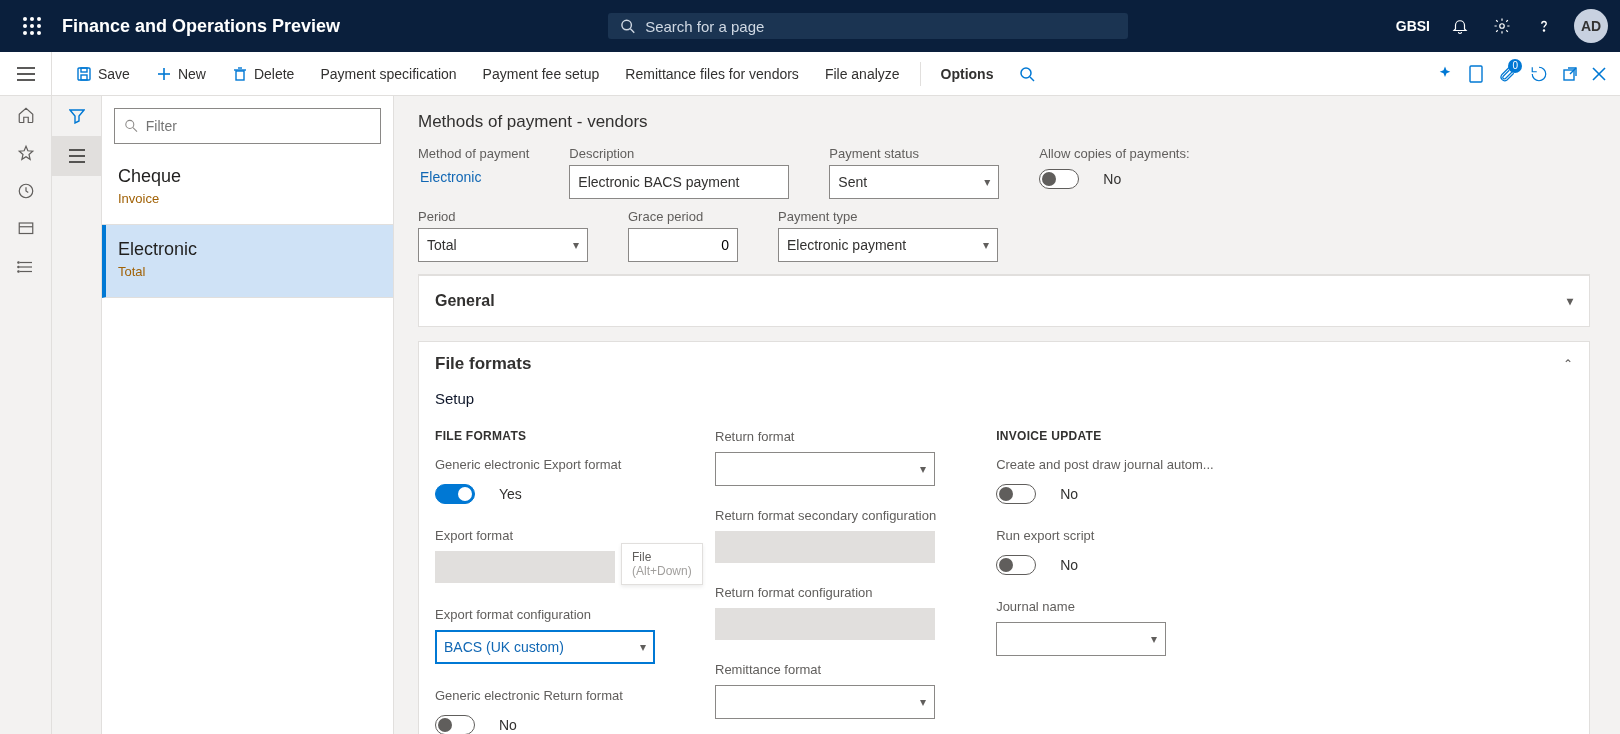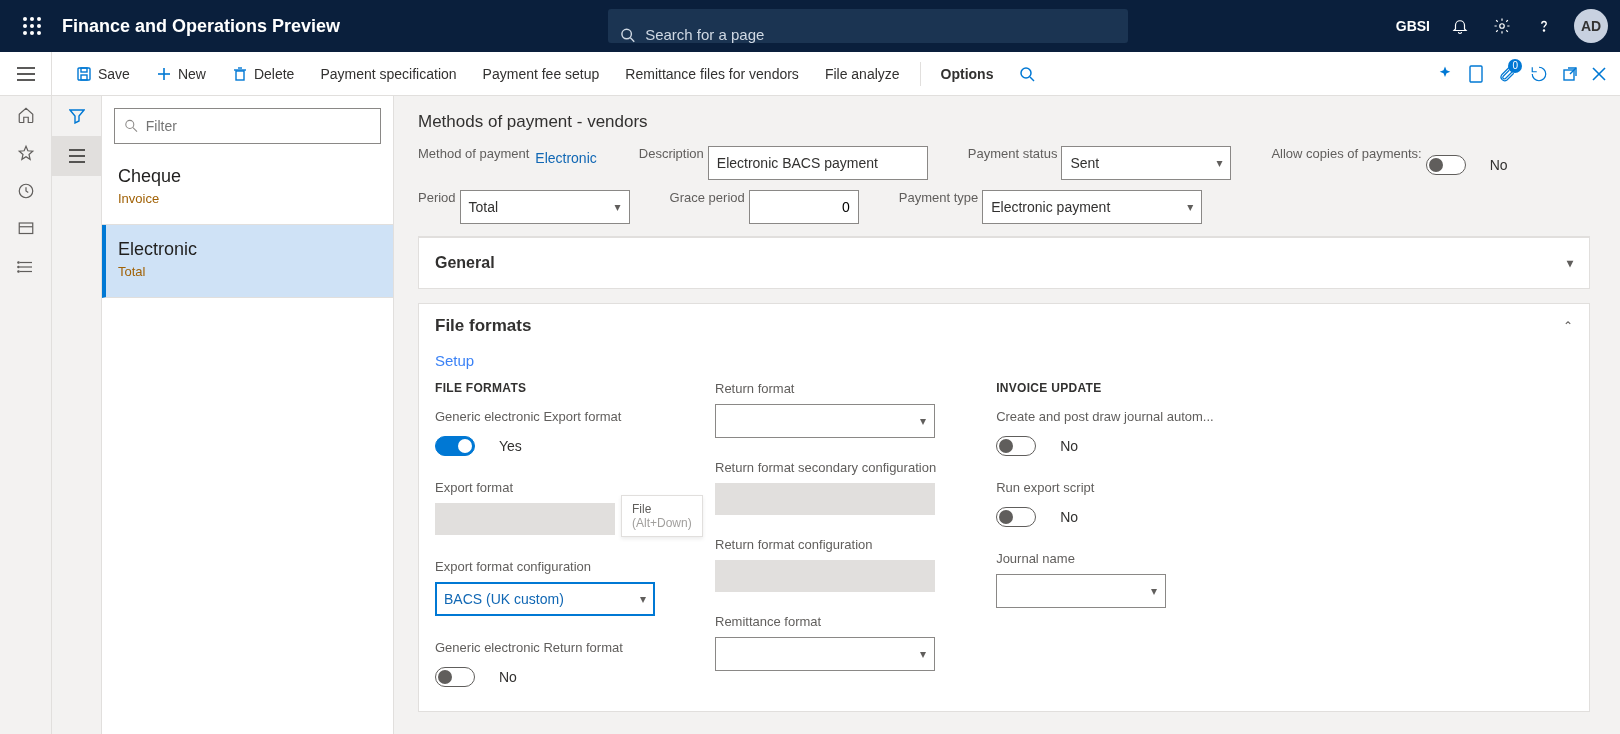--- a/index.html
+++ b/index.html
@@ -12,25 +12,25 @@
   display: flex;
   align-items: center;
   color: #fff;
   padding: 0 12px;
 }
 .topnav .waffle { width: 40px; display:flex; align-items:center; justify-content:center; cursor:pointer;}
 .topnav .title { font-size: 18px; font-weight: 600; margin-left: 10px; }
 .topnav .searchbar {
   margin: 0 auto;
   width: 520px;
-  height: 34px;
+  height: 26px;
   background: #1b3452;
   border-radius: 3px;
   display: flex;
-  align-items: flex-end;
+  align-items: center;
   padding: 0 12px;
   color: #cfd8e3;
 }
 .topnav .searchbar input {
   background: transparent;
   border: none;
   outline: none;
   color: #fff;
   font-size: 15px;
   margin-left: 10px;
@@ -135,21 +135,21 @@
 .main {
   position:absolute;
   top:96px; left:394px; right:0; bottom:0;
   overflow:auto;
   background:#f3f2f1;
   padding: 6px 0 0 24px;
 }
 .page-title { font-size:17px; color:#323130; margin: 10px 0 14px; }
 
 .fieldgrid { display:flex; gap: 40px; flex-wrap:wrap; margin-bottom:10px;}
-.fieldcol { display:flex; flex-direction:row; gap:4px; }
+.fieldcol { display:flex; flex-direction:column; gap:4px; }
 .lbl { font-size:13px; color:#605e5c; }
 .linkval { color:#1067b4; font-size:14px; padding:4px 2px;}
 .sel, .txt {
   height:34px; border:1px solid #8a8886; background:#fff; padding:0 8px;
   display:flex; align-items:center; justify-content:space-between; font-size:14px;
 }
 .sel { cursor:pointer; }
 .txt input { border:none; outline:none; width:100%; text-align:right; font-size:14px;} .w220 { width:220px;} .w110{width:110px;} .w170{width:170px;}
 
 .toggle {
@@ -160,21 +160,21 @@
 }
 .toggle-track .knob { width:14px; height:14px; border-radius:50%; background:#605e5c; position:absolute; top:2px; left:2px;}
 .toggle-track.on { background:#0078d4; border-color:#0078d4;}
 .toggle-track.on .knob { background:#fff; left:22px;}
 
 .card {
   background:#fff; border:1px solid #e1dfdd; margin-right:30px; margin-bottom:14px;
 }
 .card .card-hdr { padding:12px 16px; font-size:17px; display:flex; align-items:center; justify-content:space-between; cursor:pointer;}
 .card .card-body { padding: 4px 16px 24px; }
-.setup-link { color:#3b82f6; font-size:15px; margin-bottom:12px; display:inline-block; cursor:pointer;}
+.setup-link { color:#0f172a; font-size:15px; margin-bottom:22px; display:inline-block; cursor:pointer;}
 
 .ff-cols { display:flex; gap:60px; }
 .ff-col { display:flex; flex-direction:column; gap:8px; max-width:280px;}
 .ff-head { font-size:12px; font-weight:700; letter-spacing:0.3px; color:#323130; margin-bottom:6px;}
 .disabled-box { height:32px; background:#e1dfdd; border:none;}
 .sel.blueval { color:#1067b4;}
 .sel.focus { border:1px solid #0078d4; box-shadow: 0 0 0 1px #0078d4 inset;}
 
 .chev { font-size:12px; color:#605e5c;}
 

